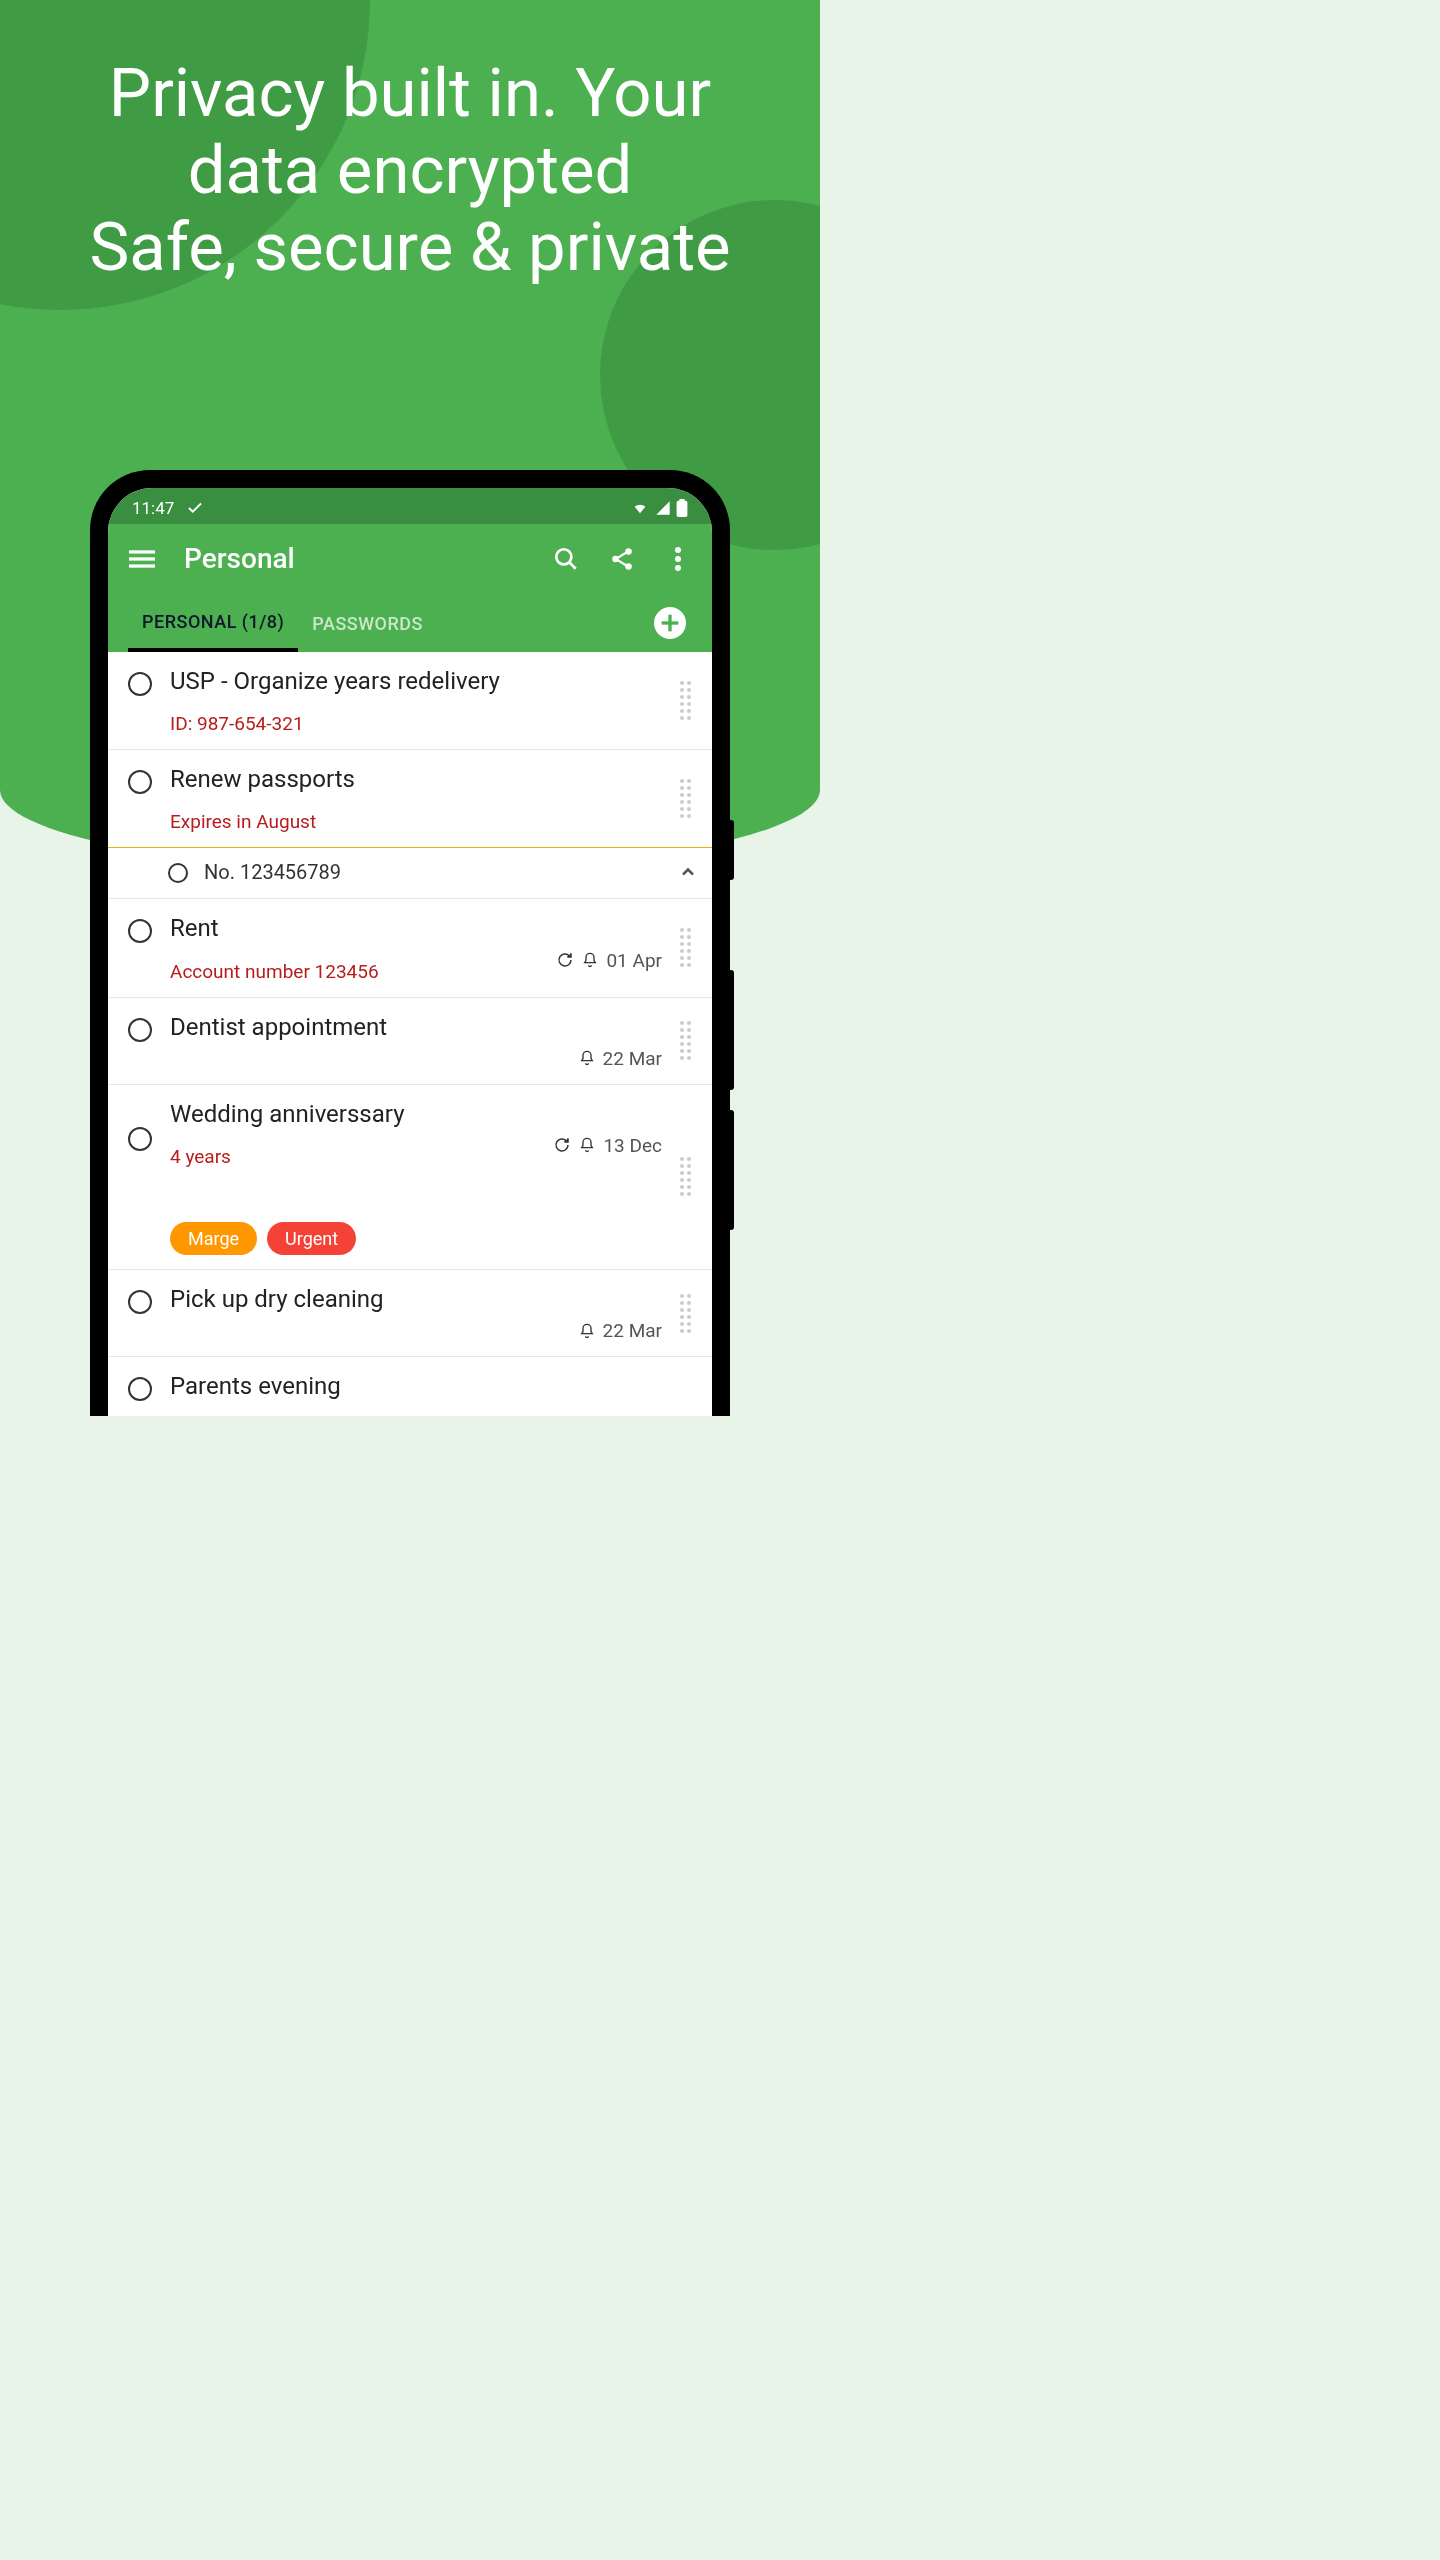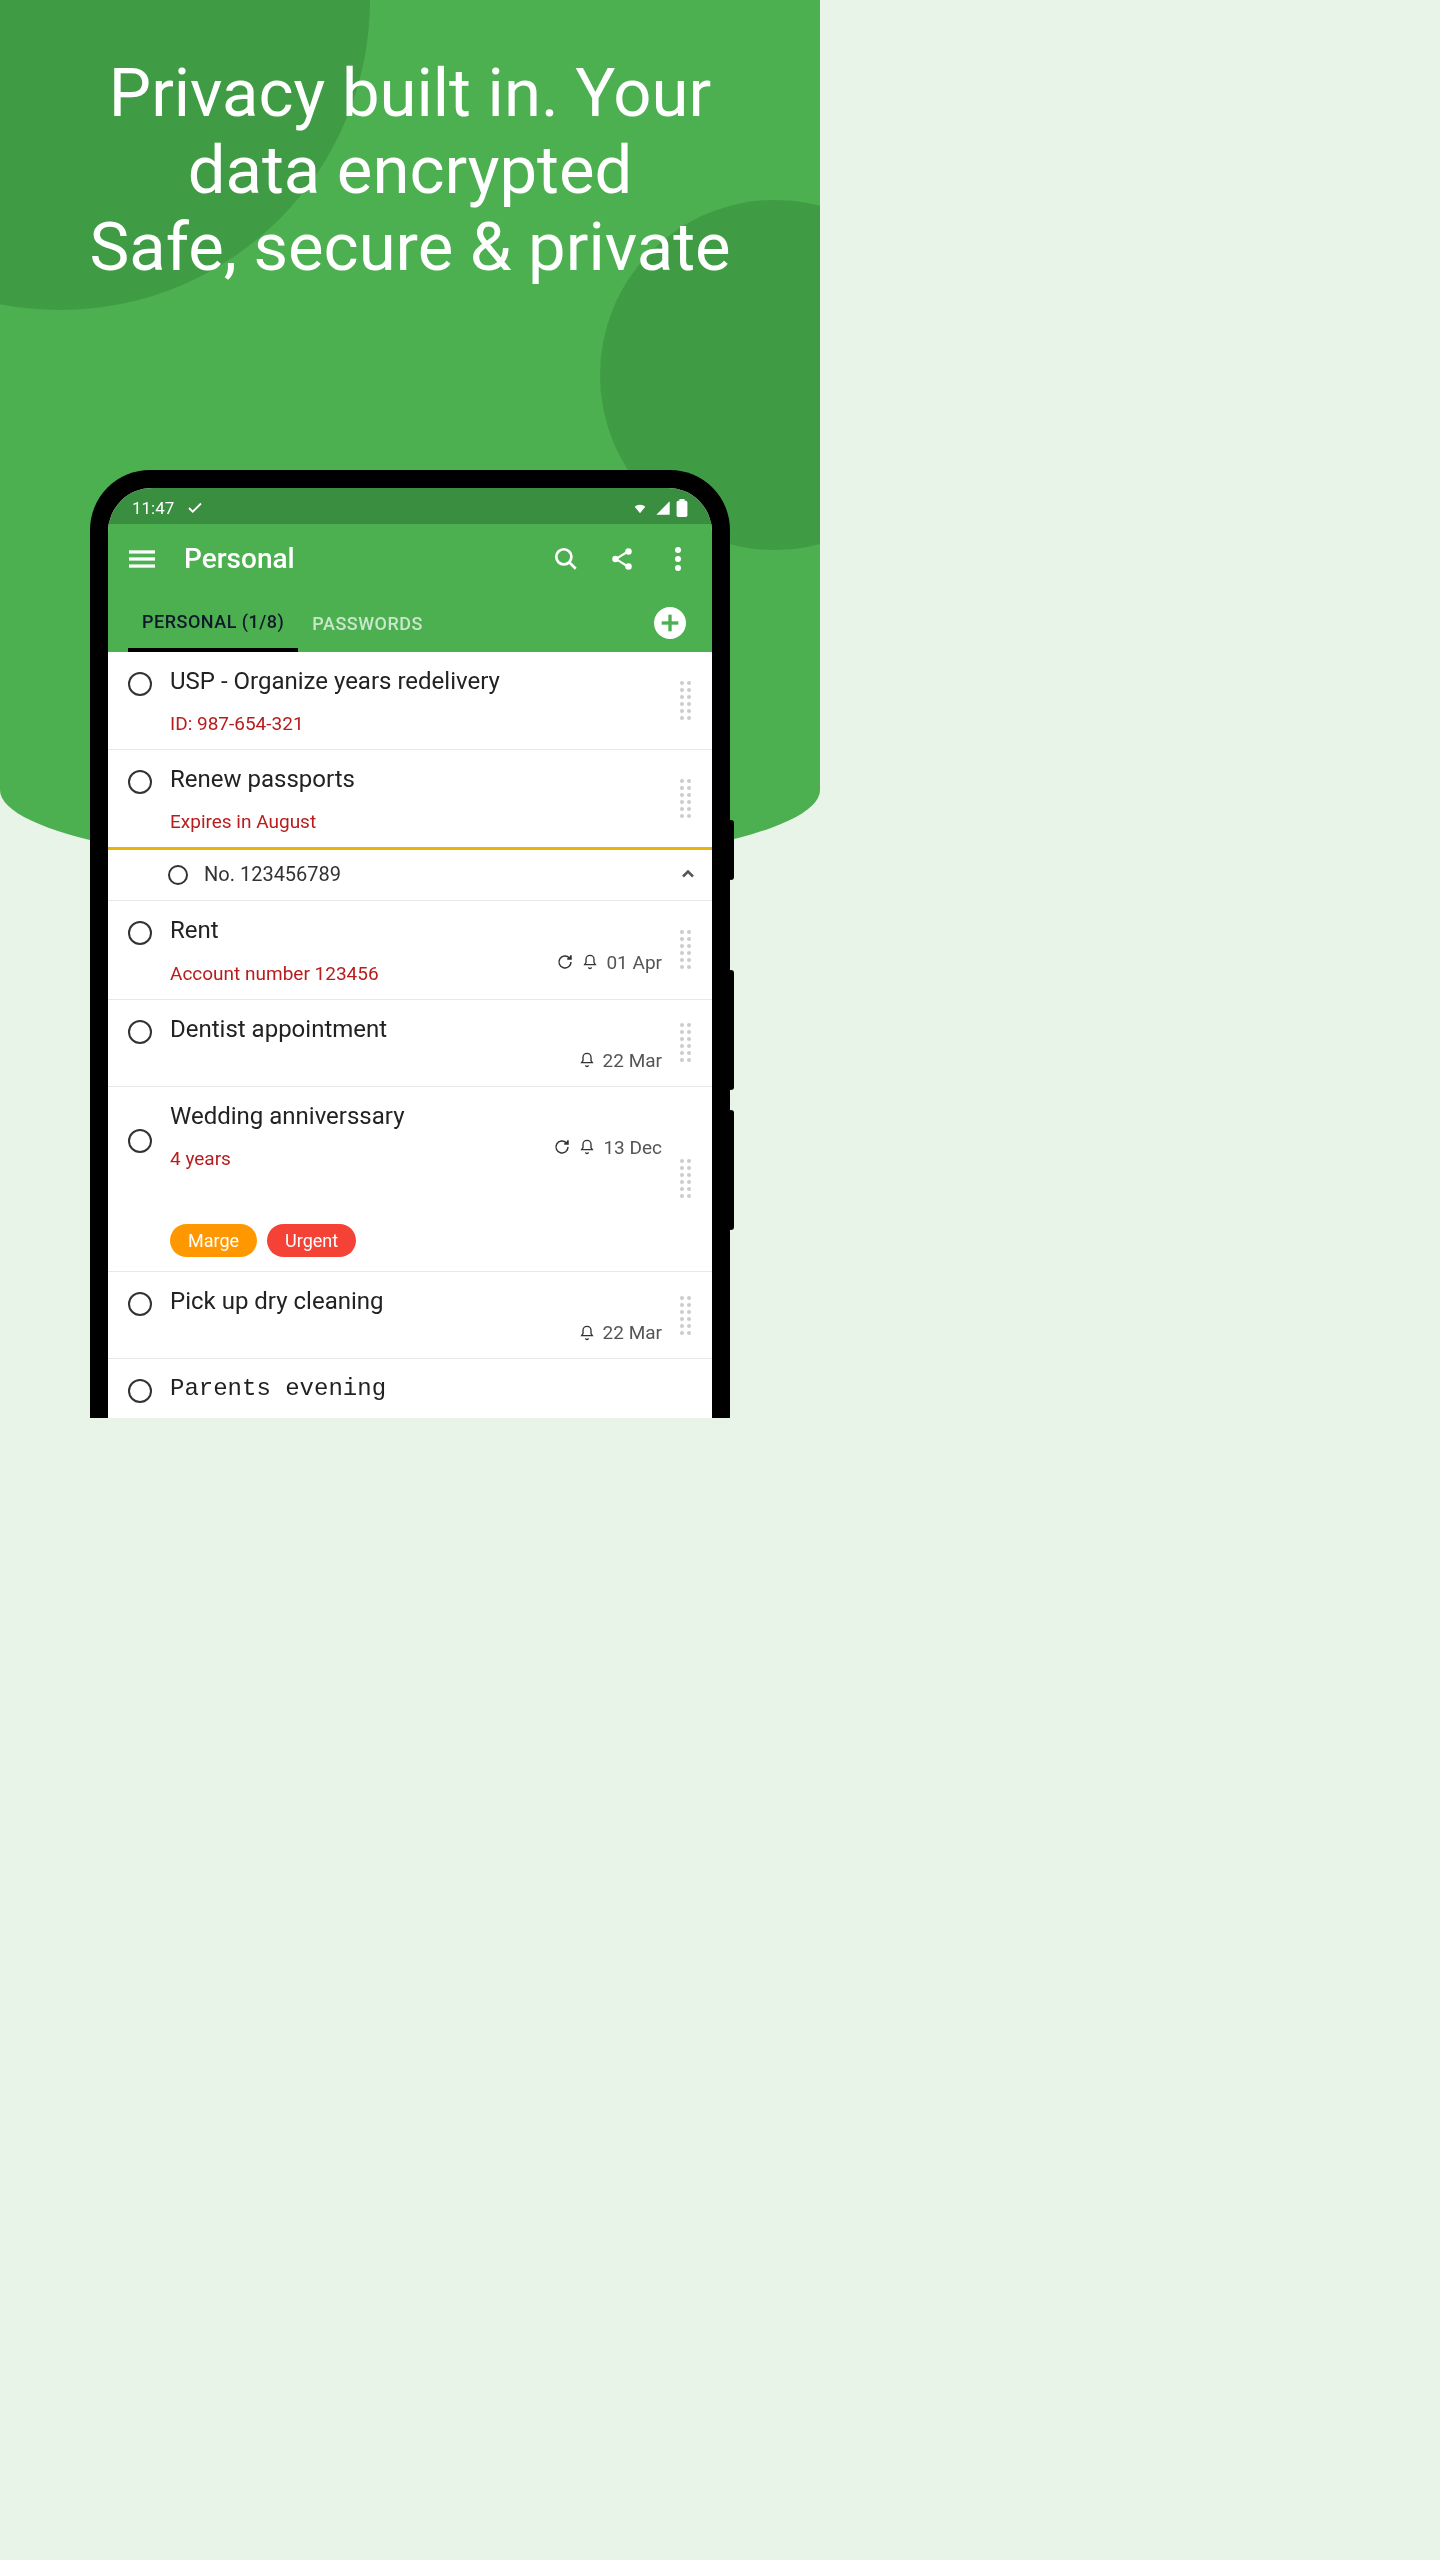--- a/index.html
+++ b/index.html
@@ -149,21 +149,21 @@
 .drag-handle span {
   width: 4px; height: 4px;
   background: #ccc;
   border-radius: 50%;
 }
 .sub-item {
   display: flex;
   align-items: center;
   padding: 12px 14px 14px 60px;
   gap: 16px;
-  border-top: 3px solid #eab308;
+  border-top: 1px solid #eab308;
 }
 .sub-item-text { font-size: 20px; color: #333; flex: 1; }
 .chevron-up {
   position: absolute;
   right: 26px;
   color: #555;
   font-size: 20px;
 }
 .tags { display: flex; gap: 10px; margin-top: 10px; }
 .tag {
@@ -478,21 +478,21 @@
               <span></span>
               <span></span>
               <span></span>
               <span></span>
               <span></span>
               <span></span>
               <span></span>
             </div>
         </div>
 
-        <div class="item" style="border-bottom:none;font-family:Liberation Mono, monospace;">
+        <div class="item" style="border-bottom:none;">
           <div class="circle"></div>
           <div class="item-body">
             <div class="item-title">Parents evening</div>
           </div>
         </div>
 
       </div>
 
     </div>
   </div>

